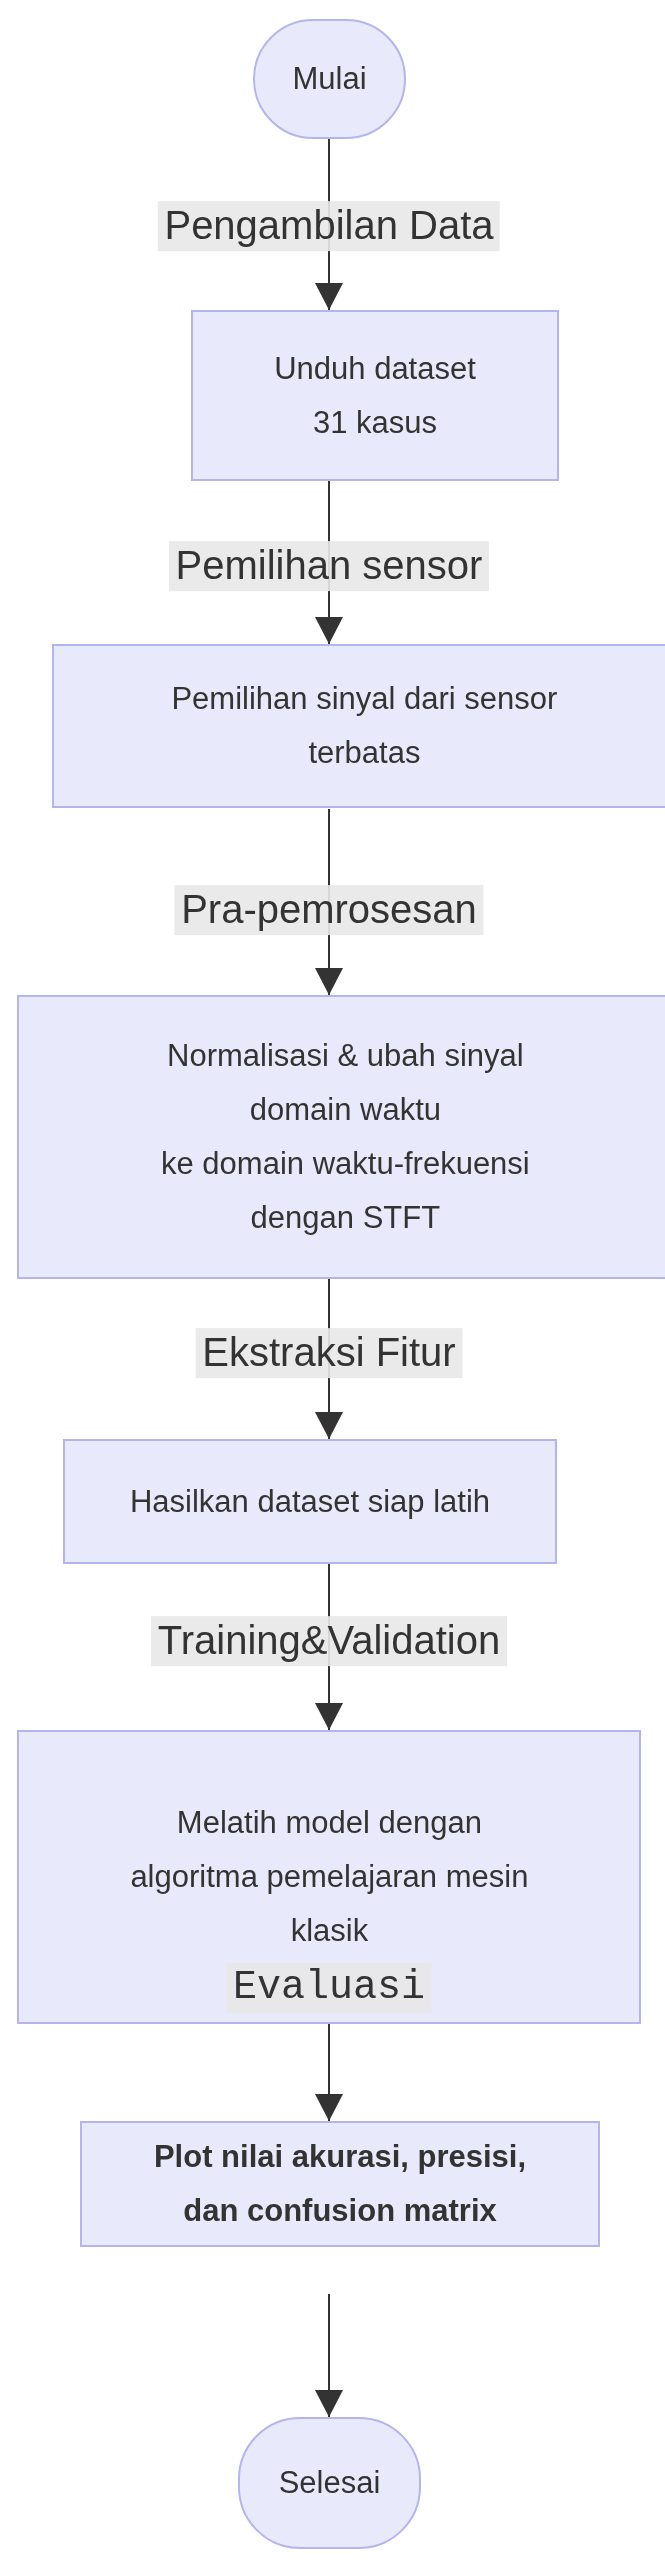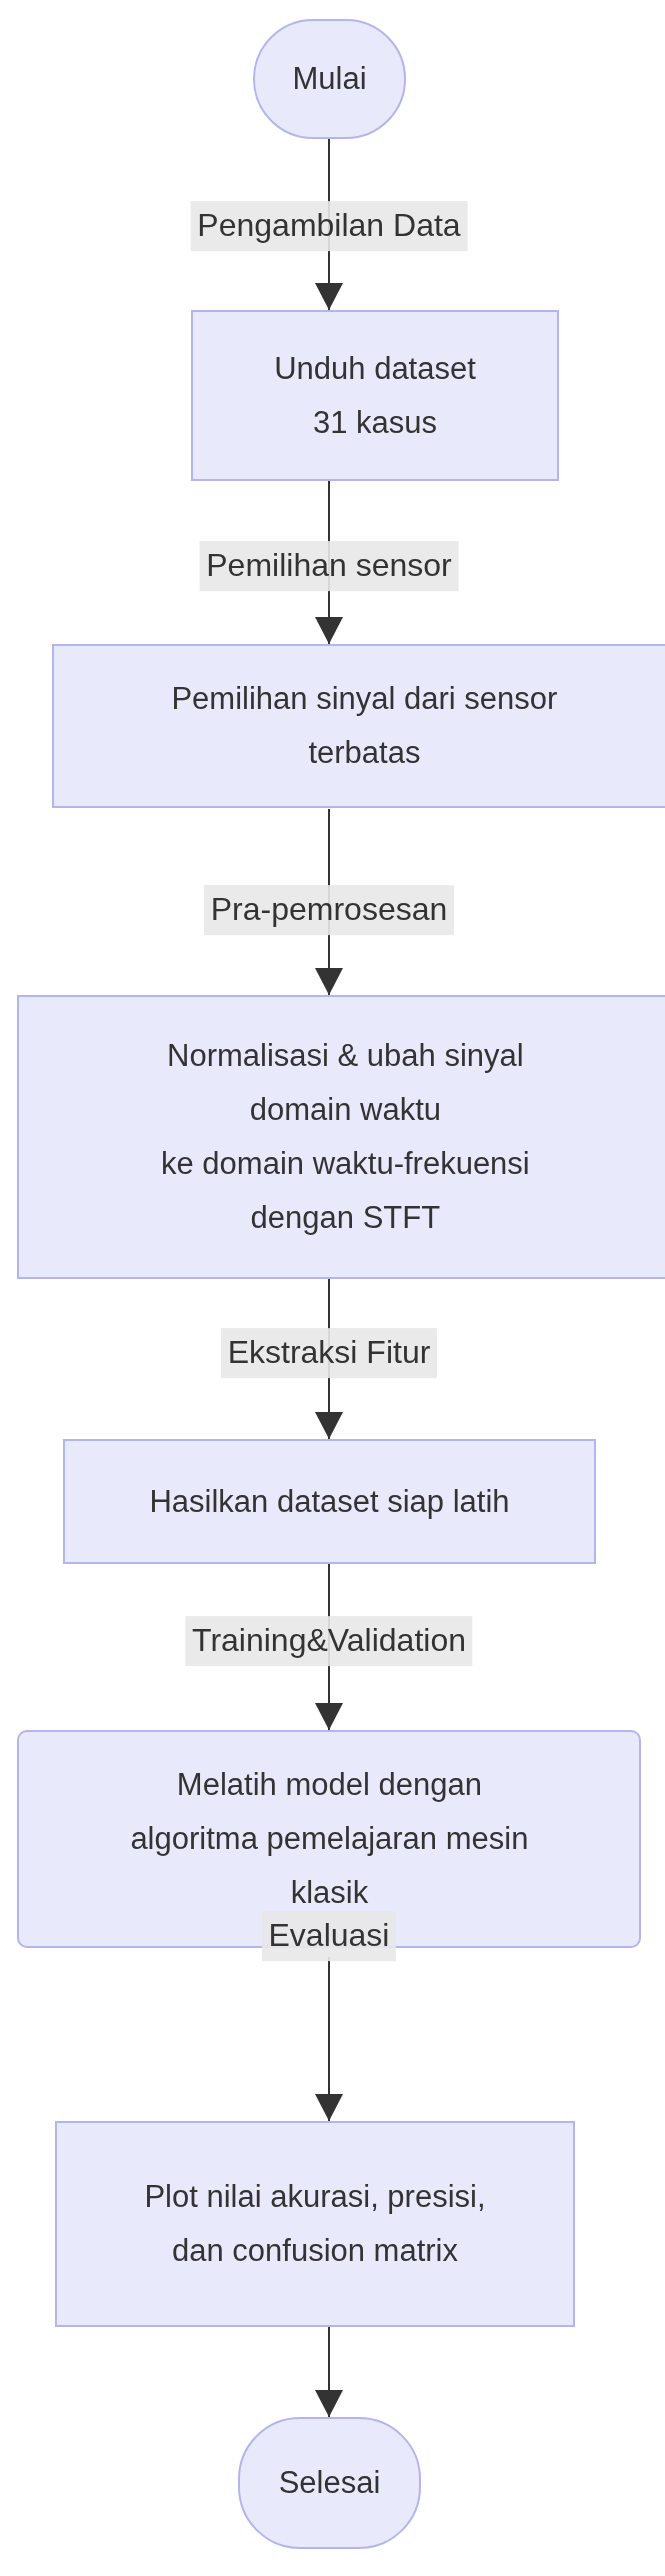--- a/index.html
+++ b/index.html
@@ -51,21 +51,21 @@
     border-right:14.8px solid transparent;
     border-top:27px solid var(--arrow);
     z-index:2;
   }
   .edge-label{
     position:absolute;
     left:329px;
     transform:translate(-50%,-50%);
     background:var(--edge-label-bg);
     padding:5.4px 6.7px;
-    font-size:32px;
+    font-size:40px;
     line-height:39px;
     white-space:nowrap;
     color:var(--text);
     z-index:4;
     text-align:left;
   }
 </style>
 </head>
 <body>
 
@@ -85,40 +85,40 @@
   <div class="arrowhead" style="top:1412px;"></div>
   <div class="arrowhead" style="top:1703px;"></div>
   <div class="arrowhead" style="top:2094px;"></div>
   <div class="arrowhead" style="top:2390px;"></div>
 
   <div class="edge-label" style="top:226px;">Pengambilan Data</div>
   <div class="edge-label" style="top:566px;">Pemilihan sensor</div>
   <div class="edge-label" style="top:910px;">Pra-pemrosesan</div>
   <div class="edge-label" style="top:1353px;">Ekstraksi Fitur</div>
   <div class="edge-label" style="top:1641px;">Training&amp;Validation</div>
-  <div class="edge-label" style="top:1936px;">Evaluasi</div>
+  <div class="edge-label" style="top:1988px;font-family:Liberation Mono, monospace;">Evaluasi</div>
 
   <div class="node stadium" style="left:253px;top:19px;width:153px;height:120px;">Mulai</div>
 
   <div class="node" style="left:146px;top:310px;width:368px;height:171px;margin-left:45px;">Unduh dataset
 31 kasus</div>
 
   <div class="node" style="left:17.4px;top:644px;width:624px;height:164px;margin-left:35px;">Pemilihan sinyal dari sensor
 terbatas</div>
 
   <div class="node" style="left:17.4px;top:995px;width:656px;height:284px;">Normalisasi &amp; ubah sinyal
 domain waktu
 ke domain waktu-frekuensi
 dengan STFT</div>
 
-  <div class="node" style="left:63px;top:1439px;width:533px;height:125px;">Hasilkan dataset siap latih</div>
+  <div class="node" style="left:63px;top:1439px;width:494px;height:125px;">Hasilkan dataset siap latih</div>
 
-  <div class="node" style="left:17.4px;top:1730px;width:624px;height:218px;border-radius:10px;">Melatih model dengan
+  <div class="node" style="left:17.4px;top:1730px;width:624px;height:294px;">Melatih model dengan
 algoritma pemelajaran mesin
 klasik</div>
 
-  <div class="node" style="left:55px;top:2121px;width:520px;height:206px;">Plot nilai akurasi, presisi,
+  <div class="node" style="left:80px;top:2121px;width:520px;height:126px;font-weight:bold;">Plot nilai akurasi, presisi,
 dan confusion matrix</div>
 
   <div class="node stadium" style="left:238px;top:2417px;width:183px;height:132px;">Selesai</div>
 
 </div>
 
 
 </body></html>

